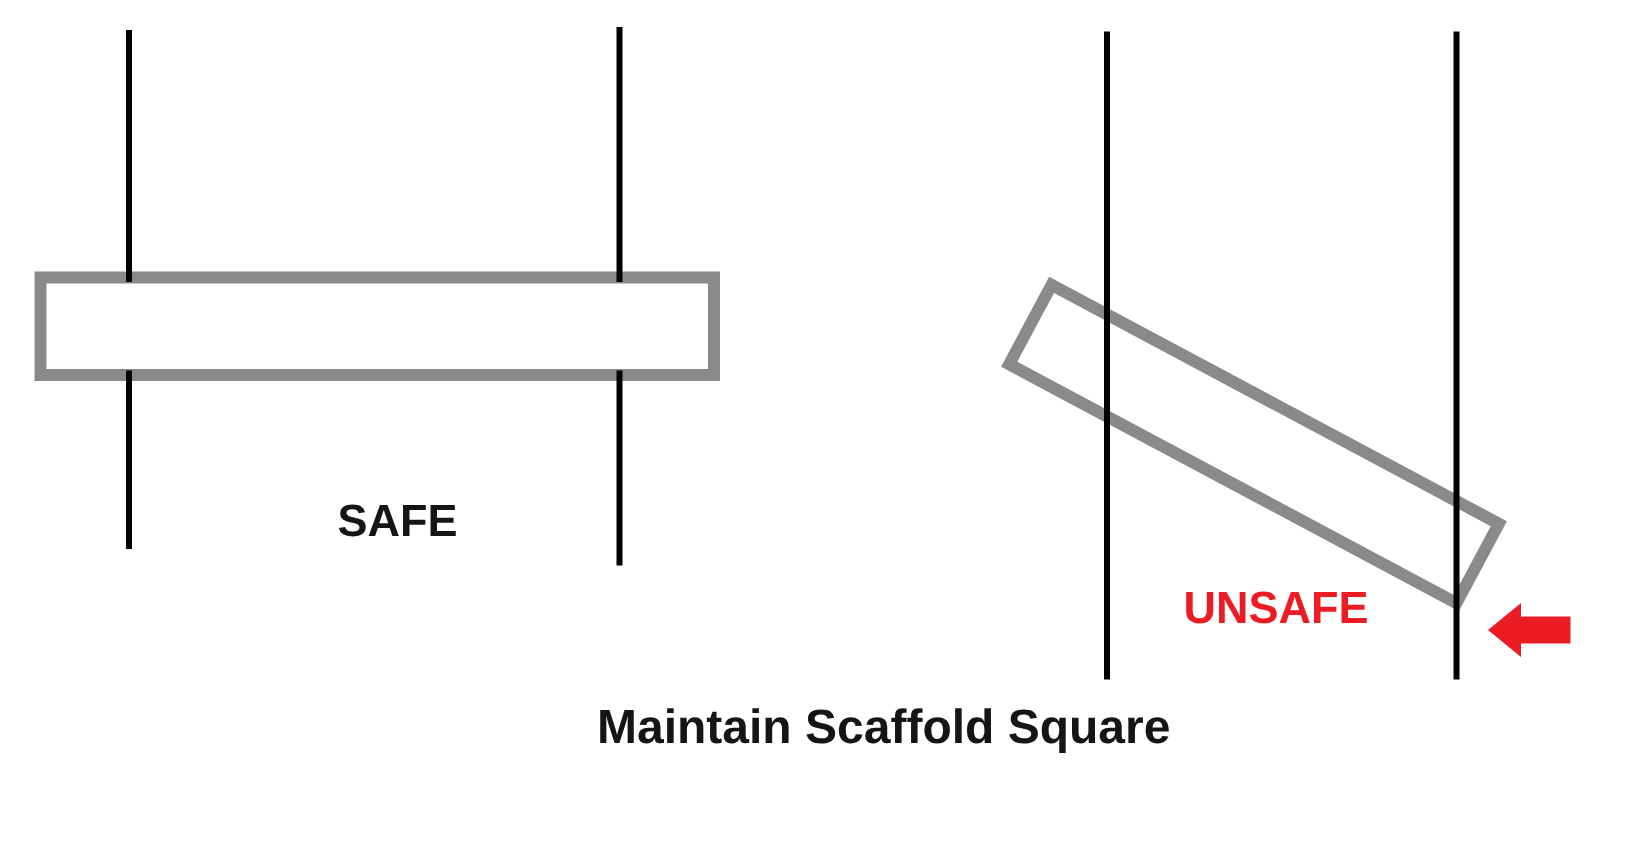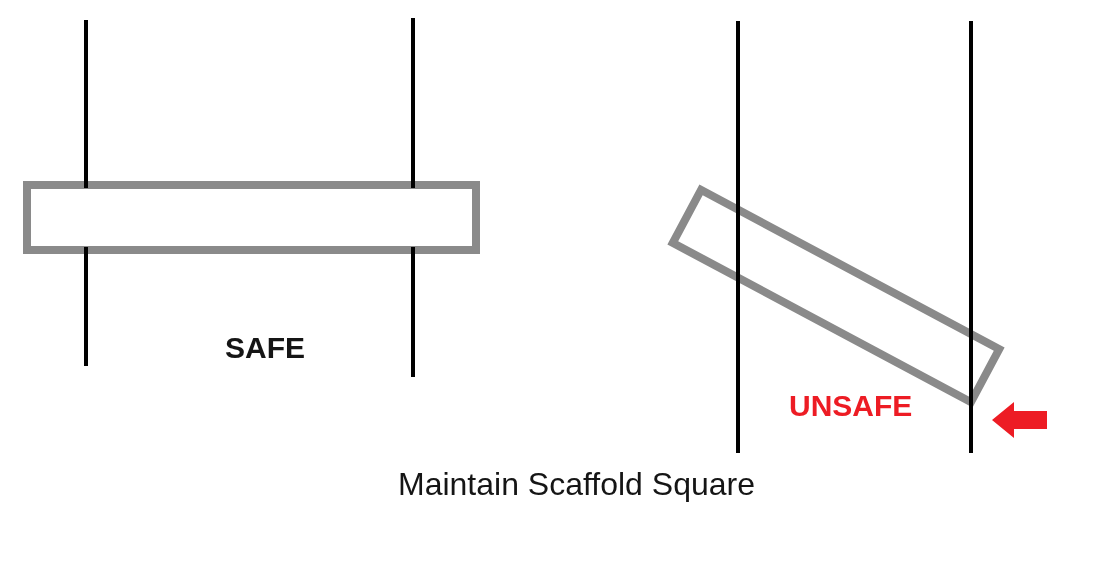--- a/index.html
+++ b/index.html
@@ -61,21 +61,21 @@
   }
   .label-unsafe {
     left: 789px;
     top: 390px;
     color: var(--unsafe-red, #ed1c24);
   }
   .caption {
     position: absolute;
     left: 398px;
     top: 461px;
-    font-weight: normal;
+    font-weight: bold;
     font-size: 32px;
     line-height: 46px;
     color: var(--label-text, #151515);
     white-space: nowrap;
   }
   .arrow-svg {
     position: absolute;
     left: 985px;
     top: 398px;
   }

